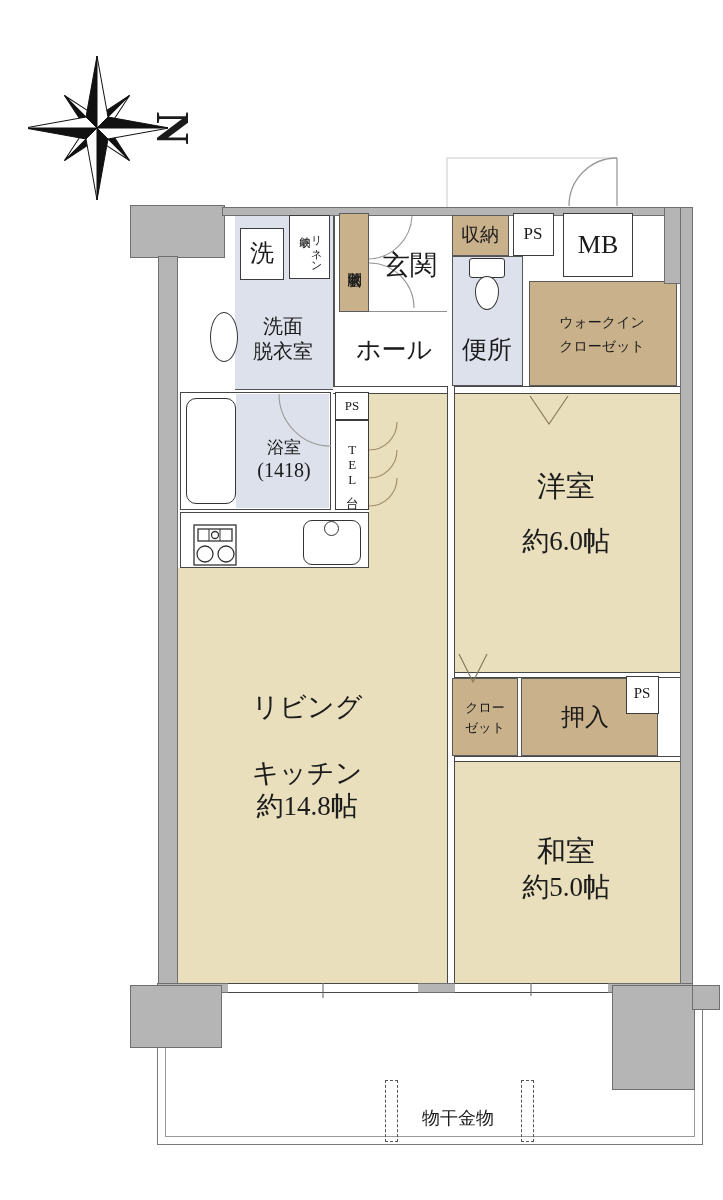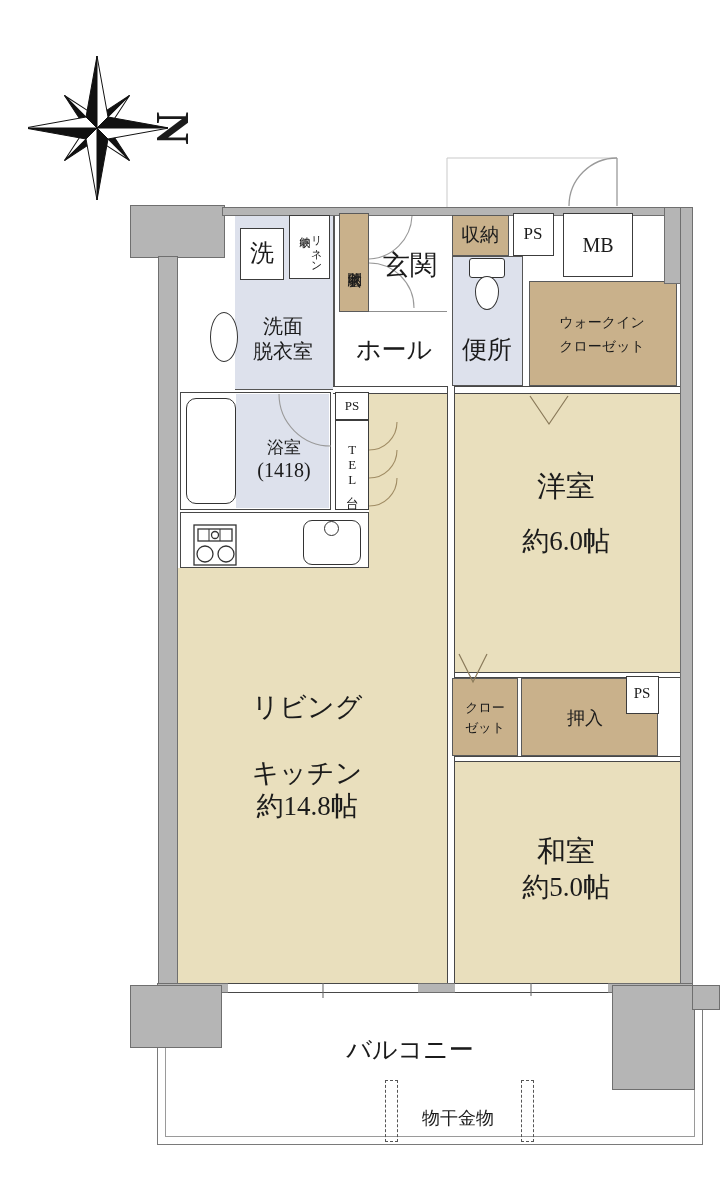--- a/index.html
+++ b/index.html
@@ -169,37 +169,36 @@
   <div class="lbl" style="left:172px;top:128px;font-size:46px;font-weight:bold;transform:translate(-50%,-50%) rotate(90deg);">N</div>
 
   <div class="lbl" style="left:262px;top:254px;font-size:24px;">洗</div>
   <div class="vlbl" style="left:310px;top:247px;font-size:11px;">リネン
 収納</div>
   <div class="vlbl" style="left:354px;top:262px;font-size:14px;">玄関収納</div>
   <div class="lbl" style="left:410px;top:266px;font-size:27px;">玄関</div>
   <div class="lbl" style="left:394px;top:350px;font-size:25px;">ホール</div>
   <div class="lbl" style="left:480px;top:235px;font-size:19px;text-align:right;">収納</div>
   <div class="lbl" style="left:533px;top:234px;font-size:17px;">PS</div>
-  <div class="lbl" style="left:598px;top:245px;font-size:20px;">MB</div>
+  <div class="lbl" style="left:598px;top:245px;font-size:26px;">MB</div>
   <div class="lbl" style="left:487px;top:350px;font-size:25px;">便所</div>
   <div class="lbl" style="left:602px;top:323px;font-size:14px;">ウォークイン</div>
   <div class="lbl" style="left:602px;top:347px;font-size:14px;">クローゼット</div>
   <div class="lbl" style="left:283px;top:326px;font-size:20px;">洗面</div>
   <div class="lbl" style="left:283px;top:351px;font-size:20px;">脱衣室</div>
   <div class="lbl" style="left:284px;top:448px;font-size:17px;">浴室</div>
   <div class="lbl" style="left:284px;top:470px;font-size:20px;">(1418)</div>
   <div class="lbl" style="left:352px;top:406px;font-size:13px;">PS</div>
   <div class="vlbl" style="left:352px;top:464px;font-size:13px;">TEL台</div>
   <div class="lbl" style="left:307px;top:708px;font-size:27px;">リビング</div>
   <div class="lbl" style="left:307px;top:774px;font-size:27px;">キッチン</div>
   <div class="lbl" style="left:307px;top:807px;font-size:27px;">約14.8帖</div>
   <div class="lbl" style="left:566px;top:487px;font-size:29px;font-family:Liberation Serif, serif;">洋室</div>
   <div class="lbl" style="left:566px;top:542px;font-size:27px;">約6.0帖</div>
   <div class="lbl" style="left:485px;top:708px;font-size:13px;">クロー</div>
   <div class="lbl" style="left:485px;top:728px;font-size:13px;">ゼット</div>
-  <div class="lbl" style="left:585px;top:718px;font-size:18px;">押入</div>
+  <div class="lbl" style="left:585px;top:718px;font-size:24px;">押入</div>
   <div class="lbl" style="left:642px;top:694px;font-size:15px;">PS</div>
   <div class="lbl" style="left:566px;top:852px;font-size:29px;">和室</div>
   <div class="lbl" style="left:566px;top:888px;font-size:27px;">約5.0帖</div>
-  <div class="lbl" style="left:410px;top:1050px;font-size:25px;">バルコニー</div>
   <div class="lbl" style="left:458px;top:1118px;font-size:18px;">物干金物</div>
 
 </div>
 
 </body></html>

